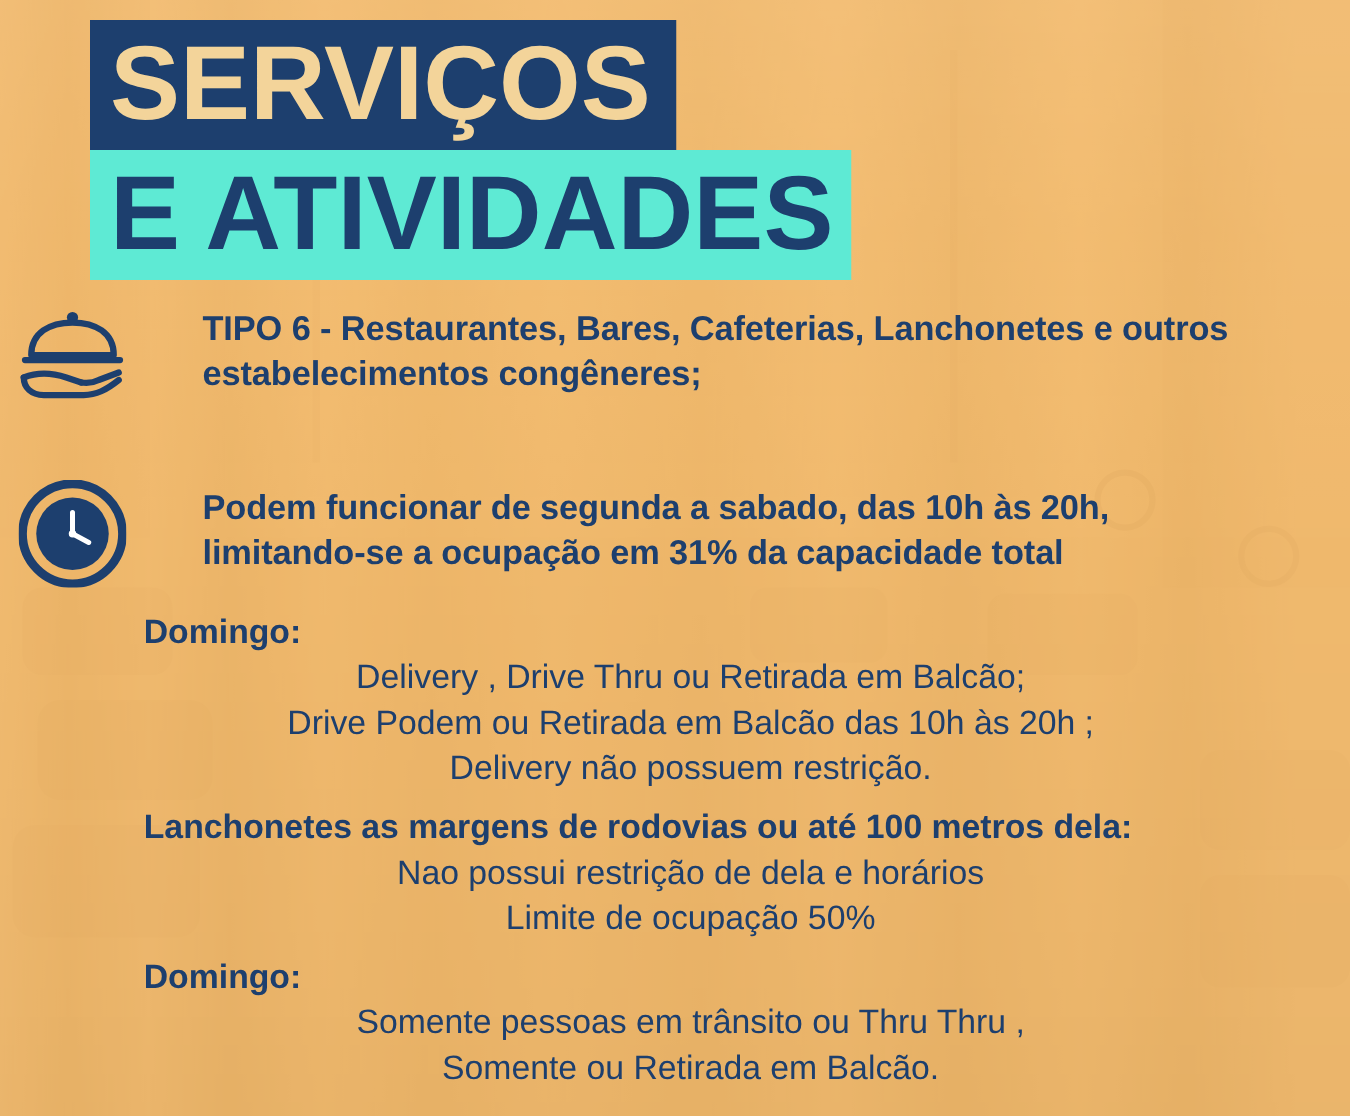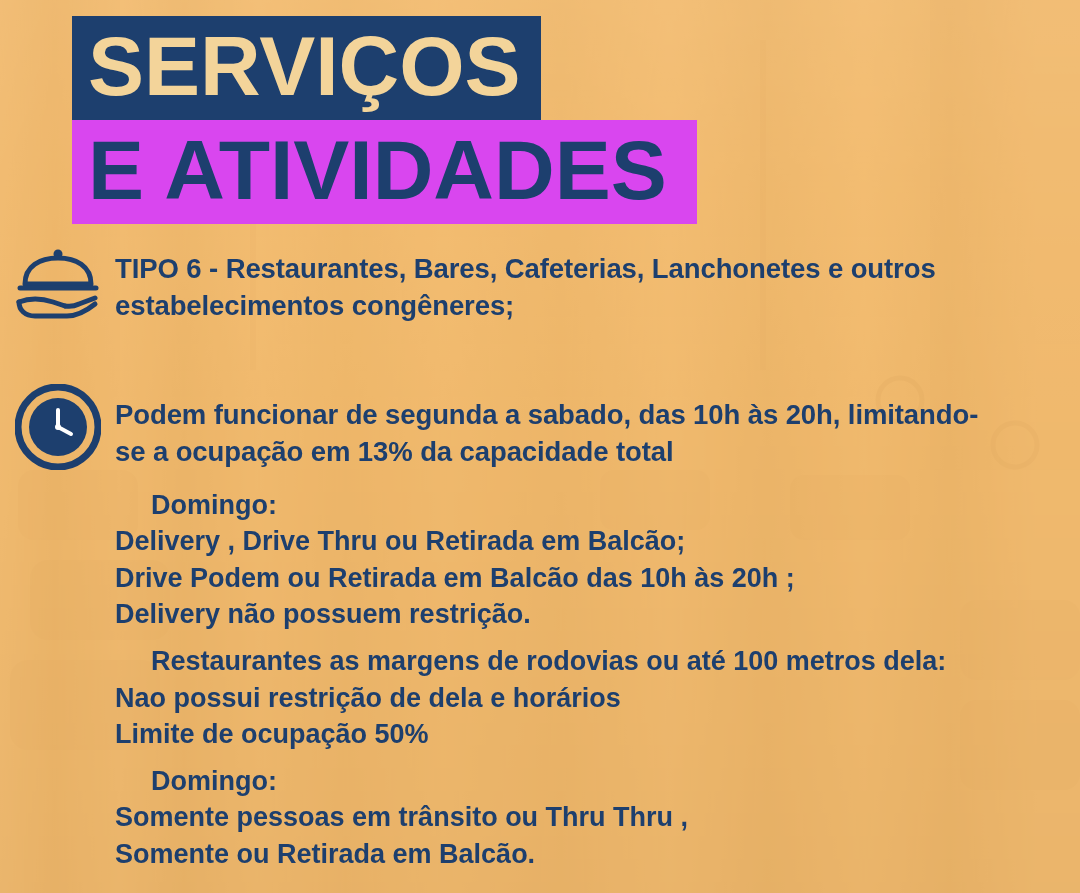--- a/index.html
+++ b/index.html
@@ -81,37 +81,38 @@
     top: 0px;
     background: #1d3f6e;
     color: #f3d49a;
     font-size: 84px;
     padding: 8px 20px 12px 16px;
   }
   .title-line-2 {
     position: absolute;
     left: 72px;
     top: 104px;
-    background: #d946ef;
+    background: #5eead4;
     color: #1d3f6e;
     font-size: 84px;
-    padding: 8px 30px 12px 16px;
+    padding: 8px 14px 12px 16px;
   }
 
   
   .content {
     position: absolute;
     left: 0;
     top: 238px;
     width: 1080px;
   }
   .row {
     display: flex;
-    align-items: flex-end;
+    align-items: center;
     margin-bottom: 18px;
+    gap: 47px;
   }
   .icon-col {
     width: 115px;
     min-width: 115px;
     display: flex;
     justify-content: center;
     padding-top: 6px;
   }
   .text-col {
     flex: 1;
@@ -127,27 +128,27 @@
   .block {
     padding-left: 115px;
     padding-right: 90px;
   }
   .subhead {
     color: #1d3f6e;
     font-weight: bold;
     font-size: 27px;
     line-height: 1.3;
     margin-top: 12px;
-    margin-left: 36px;
   }
   .body-line {
     color: #1d3f6e;
-    font-weight: bold;
+    font-weight: normal;
     font-size: 27px;
     line-height: 1.35;
+    text-align: center;
   }
   .spacer-lg { height: 36px; }
 
   svg { display: block; }
 </style>
 </head>
 <body>
 
 <div class="poster">
 
@@ -209,33 +210,33 @@
           <circle cx="43" cy="43" r="40" fill="none" stroke="#1d3f6e" stroke-width="7"></circle>
           <circle cx="43" cy="43" r="29" fill="#1d3f6e"></circle>
           <g stroke="#ffffff" stroke-width="4" stroke-linecap="round">
             <line x1="43" y1="43" x2="43" y2="26"></line>
             <line x1="43" y1="43" x2="56" y2="50"></line>
           </g>
           <circle cx="43" cy="43" r="3" fill="#ffffff"></circle>
         </svg>
       </div>
       <div class="text-col">
-        <div class="heading">Podem funcionar de segunda a sabado, das 10h às 20h, limitando-se a ocupação em 13% da capacidade total</div>
+        <div class="heading">Podem funcionar de segunda a sabado, das 10h às 20h, limitando-se a ocupação em 31% da capacidade total</div>
       </div>
     </div>
 
     <div class="block">
       <div class="subhead">Domingo:</div>
       <div class="body-line">Delivery , Drive Thru ou Retirada em Balcão;</div>
       <div class="body-line">Drive Podem ou Retirada em Balcão das 10h às 20h ;</div>
       <div class="body-line">Delivery não possuem restrição.</div>
     </div>
 
     <div class="block">
-      <div class="subhead">Restaurantes as margens de rodovias ou até 100 metros dela:</div>
+      <div class="subhead">Lanchonetes as margens de rodovias ou até 100 metros dela:</div>
       <div class="body-line">Nao possui restrição de dela e horários</div>
       <div class="body-line">Limite de ocupação 50%</div>
     </div>
 
     <div class="block">
       <div class="subhead">Domingo:</div>
       <div class="body-line">Somente pessoas em trânsito ou Thru Thru ,</div>
       <div class="body-line">Somente ou Retirada em Balcão.</div>
     </div>
 

